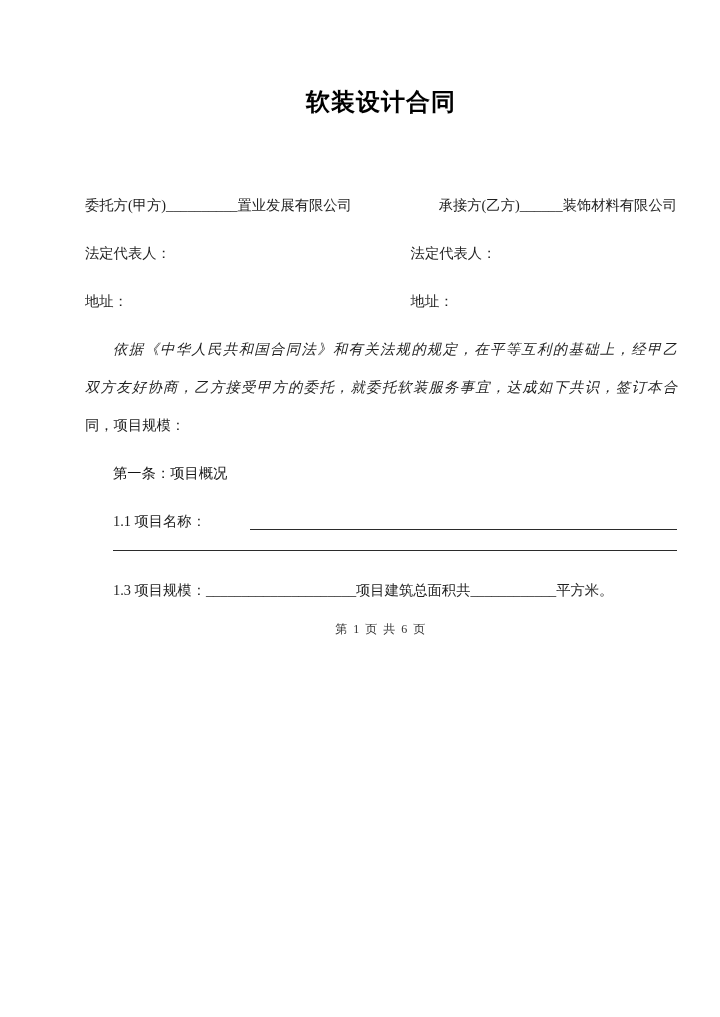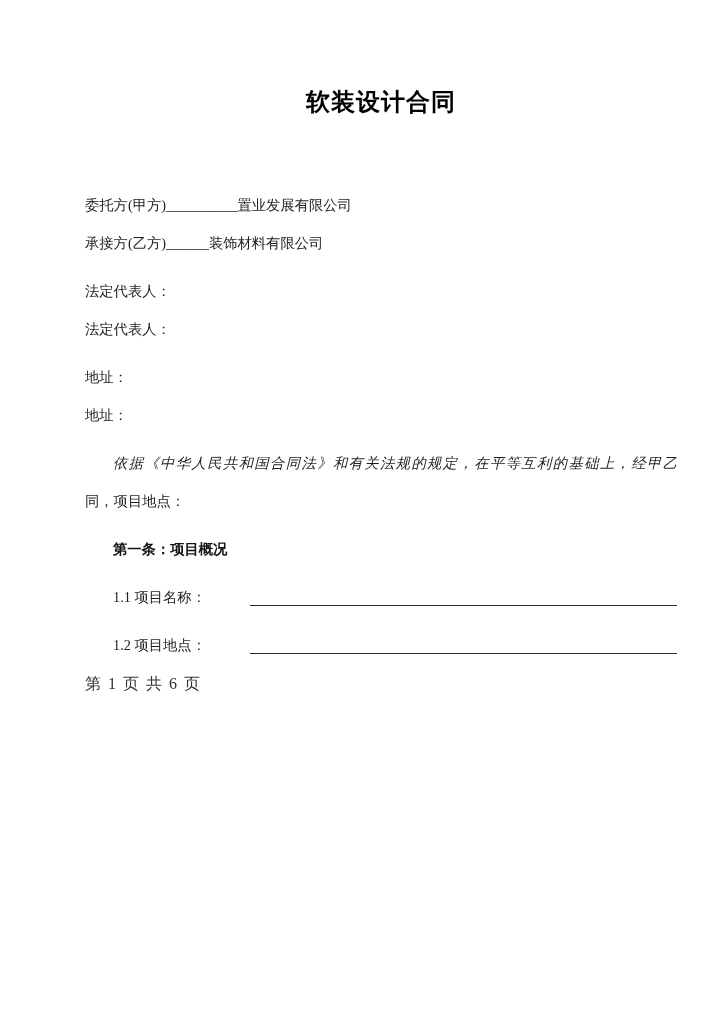--- a/index.html
+++ b/index.html
@@ -18,45 +18,45 @@
   }
   .title {
     margin: 0 0 66px 0;
     text-align: center;
     font-size: 24px;
     line-height: 36px;
     font-weight: bold;
     letter-spacing: 1px;
     color: #000;
   }
-  .row { line-height: 38px; margin-bottom: 10px; flex-direction: column; }
+  .row { line-height: 38px; margin-bottom: 10px; }
   .parties { display: flex; justify-content: space-between; white-space: nowrap; }
   .two-col { display: flex; }
   .two-col .col-left { width: 55%; }
   .two-col .col-right { flex: 1; }
   .para { margin-bottom: 10px; }
   .line { line-height: 38px; }
   .indent { text-indent: 28px; }
   .justify { text-align: justify; text-align-last: justify; font-style: italic; }
-  .heading { font-weight: bold; padding-left: 28px; line-height: 38px; margin-bottom: 10px; color: #141414; }
+  .heading { font-weight: normal; padding-left: 28px; line-height: 38px; margin-bottom: 10px; color: #141414; }
   .clause { padding-left: 28px; line-height: 38px; margin-bottom: 10px; }
   .clause.flexline { display: flex; gap: 44px; }
   .clause .fill {
     flex: 1;
     align-self: stretch;
     margin-bottom: 10px;
     border-bottom: 1px solid #2b2b2b;
   }
   .nowrap { white-space: nowrap; }
   .clause-multi { margin-bottom: 18px; }
   .clause-multi .l1 { padding-left: 28px; line-height: 38px; }
   .clause-multi .l2 { padding-left: 0; line-height: 38px; }
   .footer {
-    text-align: left;
-    font-size: 16px;
+    text-align: center;
+    font-size: 12px;
     line-height: 20px;
     letter-spacing: 1.5px;
     color: #333;
   }
 </style>
 </head>
 <body>
 
 <div class="page">
 
@@ -72,35 +72,36 @@
     <span class="col-right">法定代表人：</span>
   </div>
 
   <div class="row two-col">
     <span class="col-left">地址：</span>
     <span class="col-right">地址：</span>
   </div>
 
   <div class="para">
     <div class="line indent justify">依据《中华人民共和国合同法》和有关法规的规定，在平等互利的基础上，经甲乙</div>
-    <div class="line">同，项目地点：</div>
+    <div class="line justify">双方友好协商，乙方接受甲方的委托，就委托软装服务事宜，达成如下共识，签订本合</div>
+    <div class="line">同，项目规模：</div>
   </div>
 
   <div class="heading">第一条：项目概况</div>
 
   <div class="clause flexline">
     <span>1.1 项目名称：</span>
       <span class="fill"></span>
   </div>
 
   <div class="clause flexline">
-    <span>1.2 项目地点：</span>
       <span class="fill"></span>
   </div>
 
+  <div class="clause nowrap">1.3 项目规模：_____________________项目建筑总面积共____________平方米。</div>
 
 
 
 
 
 
   <div class="footer">第 1 页 共 6 页</div>
 
 </div>
 

